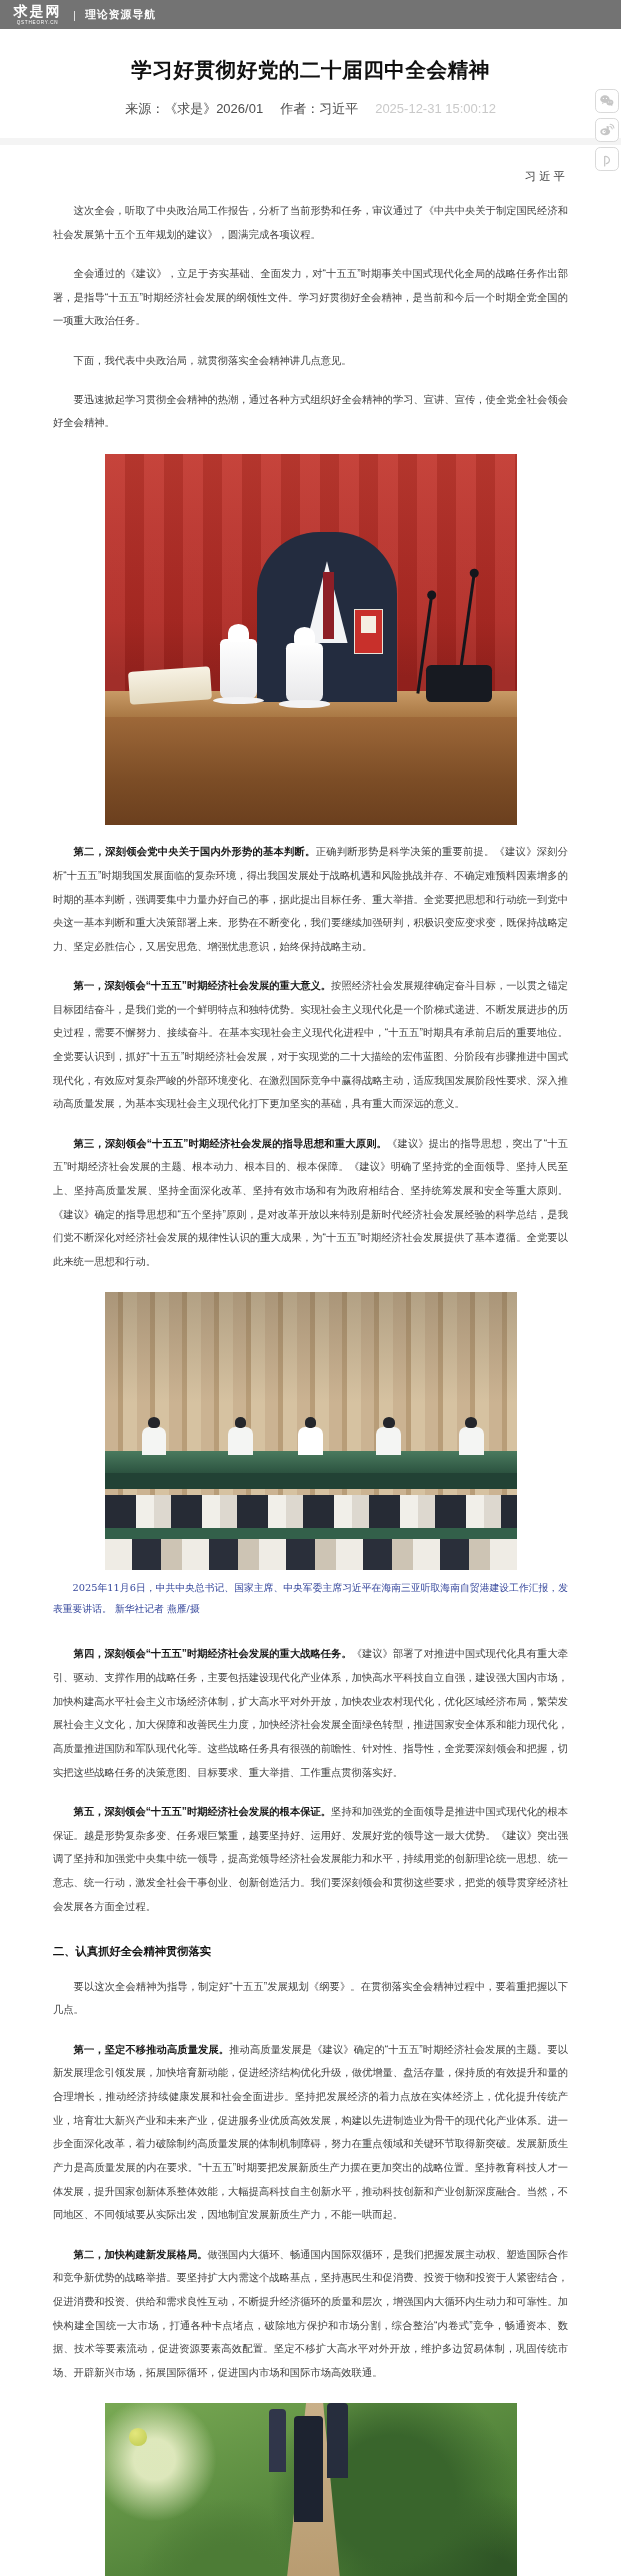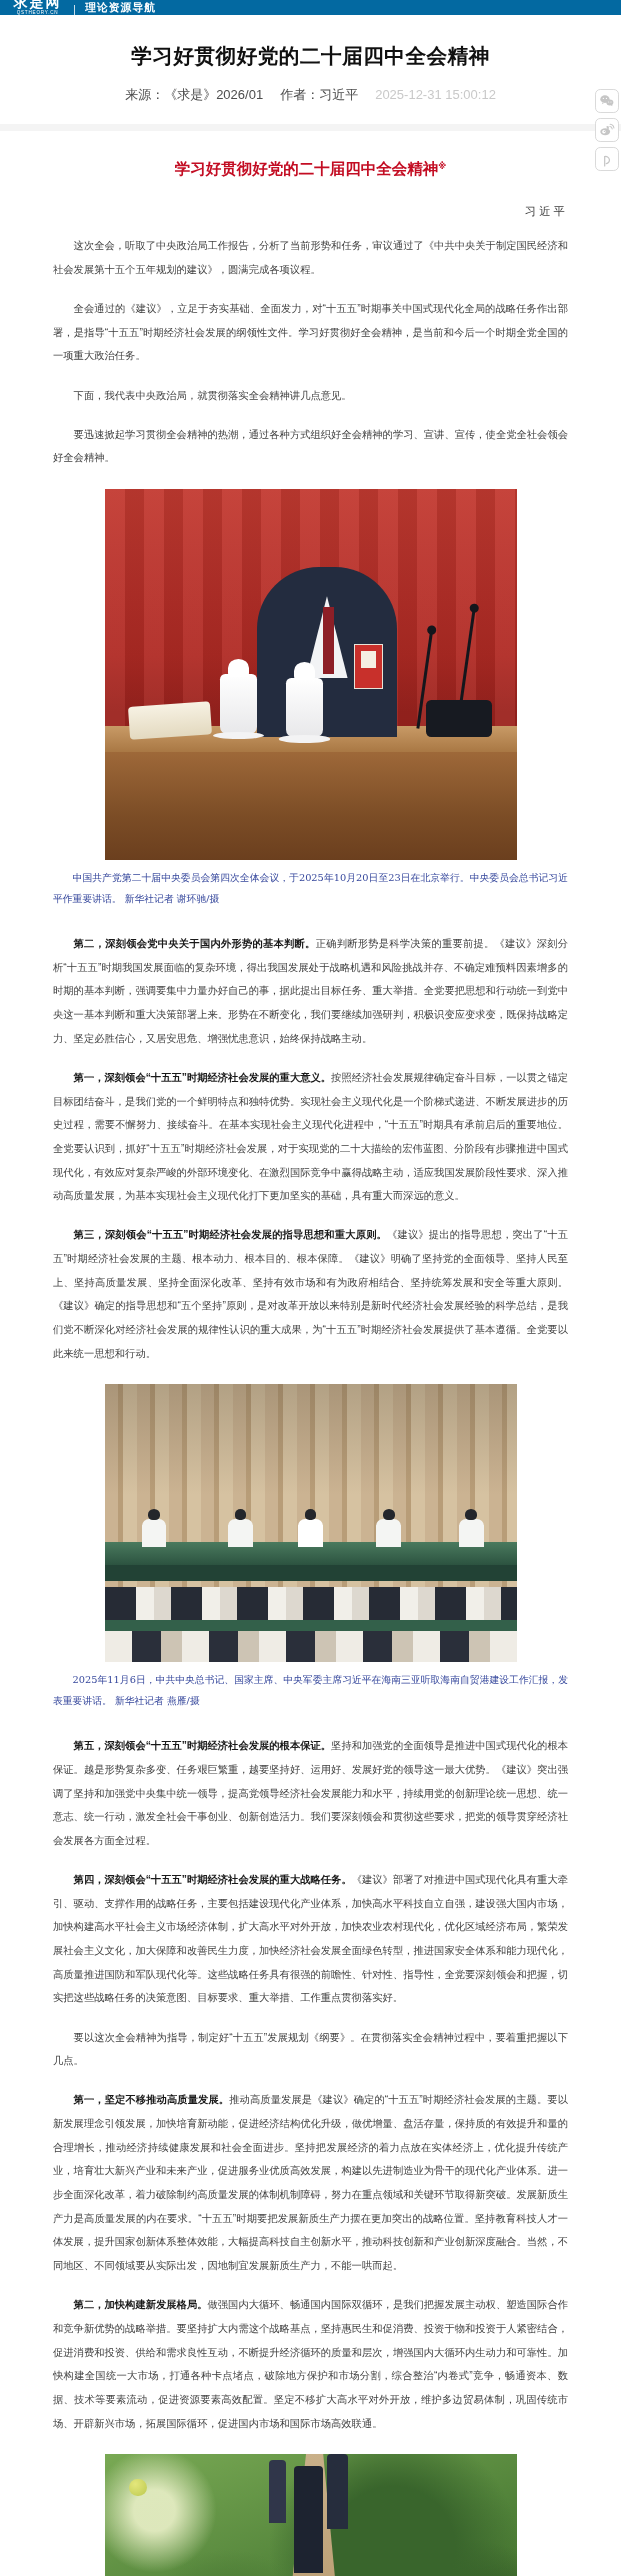--- a/index.html
+++ b/index.html
@@ -1,19 +1,19 @@
 <!DOCTYPE html>
 <html style="font-size:8.2px"><head>
 <meta charset="utf-8">
 <style>
   html,body{margin:0;padding:0}
   body{width:621px;background:#fff;position:relative;font-family:"Liberation Sans","DejaVu Sans",sans-serif;color:#3f3f3f}
 
   
-  .topbar{height:15px;background:#0369a1;display:flex;align-items:flex-end;padding-left:13.4px;box-sizing:border-box}
+  .topbar{height:29px;background:#737373;display:flex;align-items:center;padding-left:13.4px;box-sizing:border-box}
   .logo{color:#fff;text-align:center;margin-right:7.2px;cursor:pointer}
   .logo-main{font-size:14px;font-weight:bold;letter-spacing:2.1px;line-height:1}
   .logo-sub{font-size:4.6px;letter-spacing:0.8px;margin-top:1.5px}
   .topbar-divider{color:rgba(255,255,255,.85);font-size:11.3px;margin:0 9.3px 0 4.1px;font-weight:200}
   .topbar-nav{color:#fff;font-size:10.8px;font-weight:bold;letter-spacing:1px;cursor:pointer}
 
   
   .share{position:absolute;top:89px;right:2.1px;display:flex;flex-direction:column;gap:5.2px}
   .share button{width:24px;height:24px;border:0.5px solid #dadada;border-radius:5.2px;background:#fff;display:flex;align-items:center;justify-content:center;padding:0;cursor:pointer}
 
@@ -144,23 +144,20 @@
   <h1 class="page-title">学习好贯彻好党的二十届四中全会精神</h1>
   <div class="meta">
     <span>来源：《求是》2026/01</span><span class="sep"></span>
     <span>作者：习近平</span><span class="sep"></span>
     <span class="time">2025-12-31 15:00:12</span>
   </div>
 </div>
 <div class="gray-strip"></div>
 
 <div class="main">
-  <div class="art-headline">
-    <span>学习好贯彻好党的二十届四中全会精神</span><sup>※</sup>
-  </div>
   <div class="art-author">习近平</div>
 
   <div class="body">
     <p><span>这次全会，听取了中央政治局工作报告，分析了当前形势和任务，审议通过了《中共中央关于制定国民经济和社会发展第十五个五年规划的建议》，圆满完成各项议程。</span></p>
     <p><span>全会通过的《建议》，立足于夯实基础、全面发力，对“十五五”时期事关中国式现代化全局的战略任务作出部署，是指导“十五五”时期经济社会发展的纲领性文件。学习好贯彻好全会精神，是当前和今后一个时期全党全国的一项重大政治任务。</span></p>
     <p><span>下面，我代表中央政治局，就贯彻落实全会精神讲几点意见。</span></p>
 
     <p><span>要迅速掀起学习贯彻全会精神的热潮，通过各种方式组织好全会精神的学习、宣讲、宣传，使全党全社会领会好全会精神。</span></p>
 
     <figure class="p1">
@@ -173,21 +170,20 @@
       <div class="badge">
           <i></i>
         </div>
       <div class="paper"></div>
       <div class="cup c1"></div>
       <div class="cup c2"></div>
       <div class="mic m1"></div>
       <div class="mic m2"></div>
       <div class="binocular"></div>
     </figure>
-    <div class="caption">中国共产党第二十届中央委员会第四次全体会议，于2025年10月20日至23日在北京举行。中央委员会总书记习近平作重要讲话。 新华社记者 谢环驰/摄</div>
 
     <p><b>第二，深刻领会党中央关于国内外形势的基本判断。</b><span>正确判断形势是科学决策的重要前提。《建议》深刻分析“十五五”时期我国发展面临的复杂环境，得出我国发展处于战略机遇和风险挑战并存、不确定难预料因素增多的时期的基本判断，强调要集中力量办好自己的事，据此提出目标任务、重大举措。全党要把思想和行动统一到党中央这一基本判断和重大决策部署上来。形势在不断变化，我们要继续加强研判，积极识变应变求变，既保持战略定力、坚定必胜信心，又居安思危、增强忧患意识，始终保持战略主动。</span></p>
     <p><b>第一，深刻领会“十五五”时期经济社会发展的重大意义。</b><span>按照经济社会发展规律确定奋斗目标，一以贯之锚定目标团结奋斗，是我们党的一个鲜明特点和独特优势。实现社会主义现代化是一个阶梯式递进、不断发展进步的历史过程，需要不懈努力、接续奋斗。在基本实现社会主义现代化进程中，“十五五”时期具有承前启后的重要地位。全党要认识到，抓好“十五五”时期经济社会发展，对于实现党的二十大描绘的宏伟蓝图、分阶段有步骤推进中国式现代化，有效应对复杂严峻的外部环境变化、在激烈国际竞争中赢得战略主动，适应我国发展阶段性要求、深入推动高质量发展，为基本实现社会主义现代化打下更加坚实的基础，具有重大而深远的意义。</span></p>
     <p><b>第三，深刻领会“十五五”时期经济社会发展的指导思想和重大原则。</b><span>《建议》提出的指导思想，突出了“十五五”时期经济社会发展的主题、根本动力、根本目的、根本保障。《建议》明确了坚持党的全面领导、坚持人民至上、坚持高质量发展、坚持全面深化改革、坚持有效市场和有为政府相结合、坚持统筹发展和安全等重大原则。《建议》确定的指导思想和“五个坚持”原则，是对改革开放以来特别是新时代经济社会发展经验的科学总结，是我们党不断深化对经济社会发展的规律性认识的重大成果，为“十五五”时期经济社会发展提供了基本遵循。全党要以此来统一思想和行动。</span></p>
 
     <figure class="p2">
       <div class="dim"></div>
       <div class="headtable"></div>
       <div class="headskirt"></div>
       <div class="figure f1">
@@ -204,23 +200,24 @@
         </div>
       <div class="figure f5">
           <span class="hair"></span>
         </div>
       <div class="row rowchairs1"></div>
       <div class="row rowdesk1"></div>
       <div class="row rowchairs2"></div>
     </figure>
     <div class="caption">2025年11月6日，中共中央总书记、国家主席、中央军委主席习近平在海南三亚听取海南自贸港建设工作汇报，发表重要讲话。 新华社记者 燕雁/摄</div>
 
+    <p><b>第四，深刻领会“十五五”时期经济社会发展的重大战略任务。</b><span>《建议》部署了对推进中国式现代化具有重大牵引、驱动、支撑作用的战略任务，主要包括建设现代化产业体系，加快高水平科技自立自强，建设强大国内市场，加快构建高水平社会主义市场经济体制，扩大高水平对外开放，加快农业农村现代化，优化区域经济布局，繁荣发展社会主义文化，加大保障和改善民生力度，加快经济社会发展全面绿色转型，推进国家安全体系和能力现代化，高质量推进国防和军队现代化等。这些战略任务具有很强的前瞻性、针对性、指导性，全党要深刻领会和把握，切实把这些战略任务的决策意图、目标要求、重大举措、工作重点贯彻落实好。</span></p>
     <p><b>第五，深刻领会“十五五”时期经济社会发展的根本保证。</b><span>坚持和加强党的全面领导是推进中国式现代化的根本保证。越是形势复杂多变、任务艰巨繁重，越要坚持好、运用好、发展好党的领导这一最大优势。《建议》突出强调了坚持和加强党中央集中统一领导，提高党领导经济社会发展能力和水平，持续用党的创新理论统一思想、统一意志、统一行动，激发全社会干事创业、创新创造活力。我们要深刻领会和贯彻这些要求，把党的领导贯穿经济社会发展各方面全过程。</span></p>
-    <p><b>第四，深刻领会“十五五”时期经济社会发展的重大战略任务。</b><span>《建议》部署了对推进中国式现代化具有重大牵引、驱动、支撑作用的战略任务，主要包括建设现代化产业体系，加快高水平科技自立自强，建设强大国内市场，加快构建高水平社会主义市场经济体制，扩大高水平对外开放，加快农业农村现代化，优化区域经济布局，繁荣发展社会主义文化，加大保障和改善民生力度，加快经济社会发展全面绿色转型，推进国家安全体系和能力现代化，高质量推进国防和军队现代化等。这些战略任务具有很强的前瞻性、针对性、指导性，全党要深刻领会和把握，切实把这些战略任务的决策意图、目标要求、重大举措、工作重点贯彻落实好。</span></p>
-
+
+    <div class="sec-h">二、认真抓好全会精神贯彻落实</div>
     <p><span>要以这次全会精神为指导，制定好“十五五”发展规划《纲要》。在贯彻落实全会精神过程中，要着重把握以下几点。</span></p>
     <p><b>第一，坚定不移推动高质量发展。</b><span>推动高质量发展是《建议》确定的“十五五”时期经济社会发展的主题。要以新发展理念引领发展，加快培育新动能，促进经济结构优化升级，做优增量、盘活存量，保持质的有效提升和量的合理增长，推动经济持续健康发展和社会全面进步。坚持把发展经济的着力点放在实体经济上，优化提升传统产业，培育壮大新兴产业和未来产业，促进服务业优质高效发展，构建以先进制造业为骨干的现代化产业体系。进一步全面深化改革，着力破除制约高质量发展的体制机制障碍，努力在重点领域和关键环节取得新突破。发展新质生产力是高质量发展的内在要求。“十五五”时期要把发展新质生产力摆在更加突出的战略位置。坚持教育科技人才一体发展，提升国家创新体系整体效能，大幅提高科技自主创新水平，推动科技创新和产业创新深度融合。当然，不同地区、不同领域要从实际出发，因地制宜发展新质生产力，不能一哄而起。</span></p>
     <p><b>第二，加快构建新发展格局。</b><span>做强国内大循环、畅通国内国际双循环，是我们把握发展主动权、塑造国际合作和竞争新优势的战略举措。要坚持扩大内需这个战略基点，坚持惠民生和促消费、投资于物和投资于人紧密结合，促进消费和投资、供给和需求良性互动，不断提升经济循环的质量和层次，增强国内大循环内生动力和可靠性。加快构建全国统一大市场，打通各种卡点堵点，破除地方保护和市场分割，综合整治“内卷式”竞争，畅通资本、数据、技术等要素流动，促进资源要素高效配置。坚定不移扩大高水平对外开放，维护多边贸易体制，巩固传统市场、开辟新兴市场，拓展国际循环，促进国内市场和国际市场高效联通。</span></p>
 
     <figure class="p3">
       <div class="path"></div>
 
       <div class="walker w1"></div>
       <div class="walker w2"></div>
       <div class="walker w3"></div>

